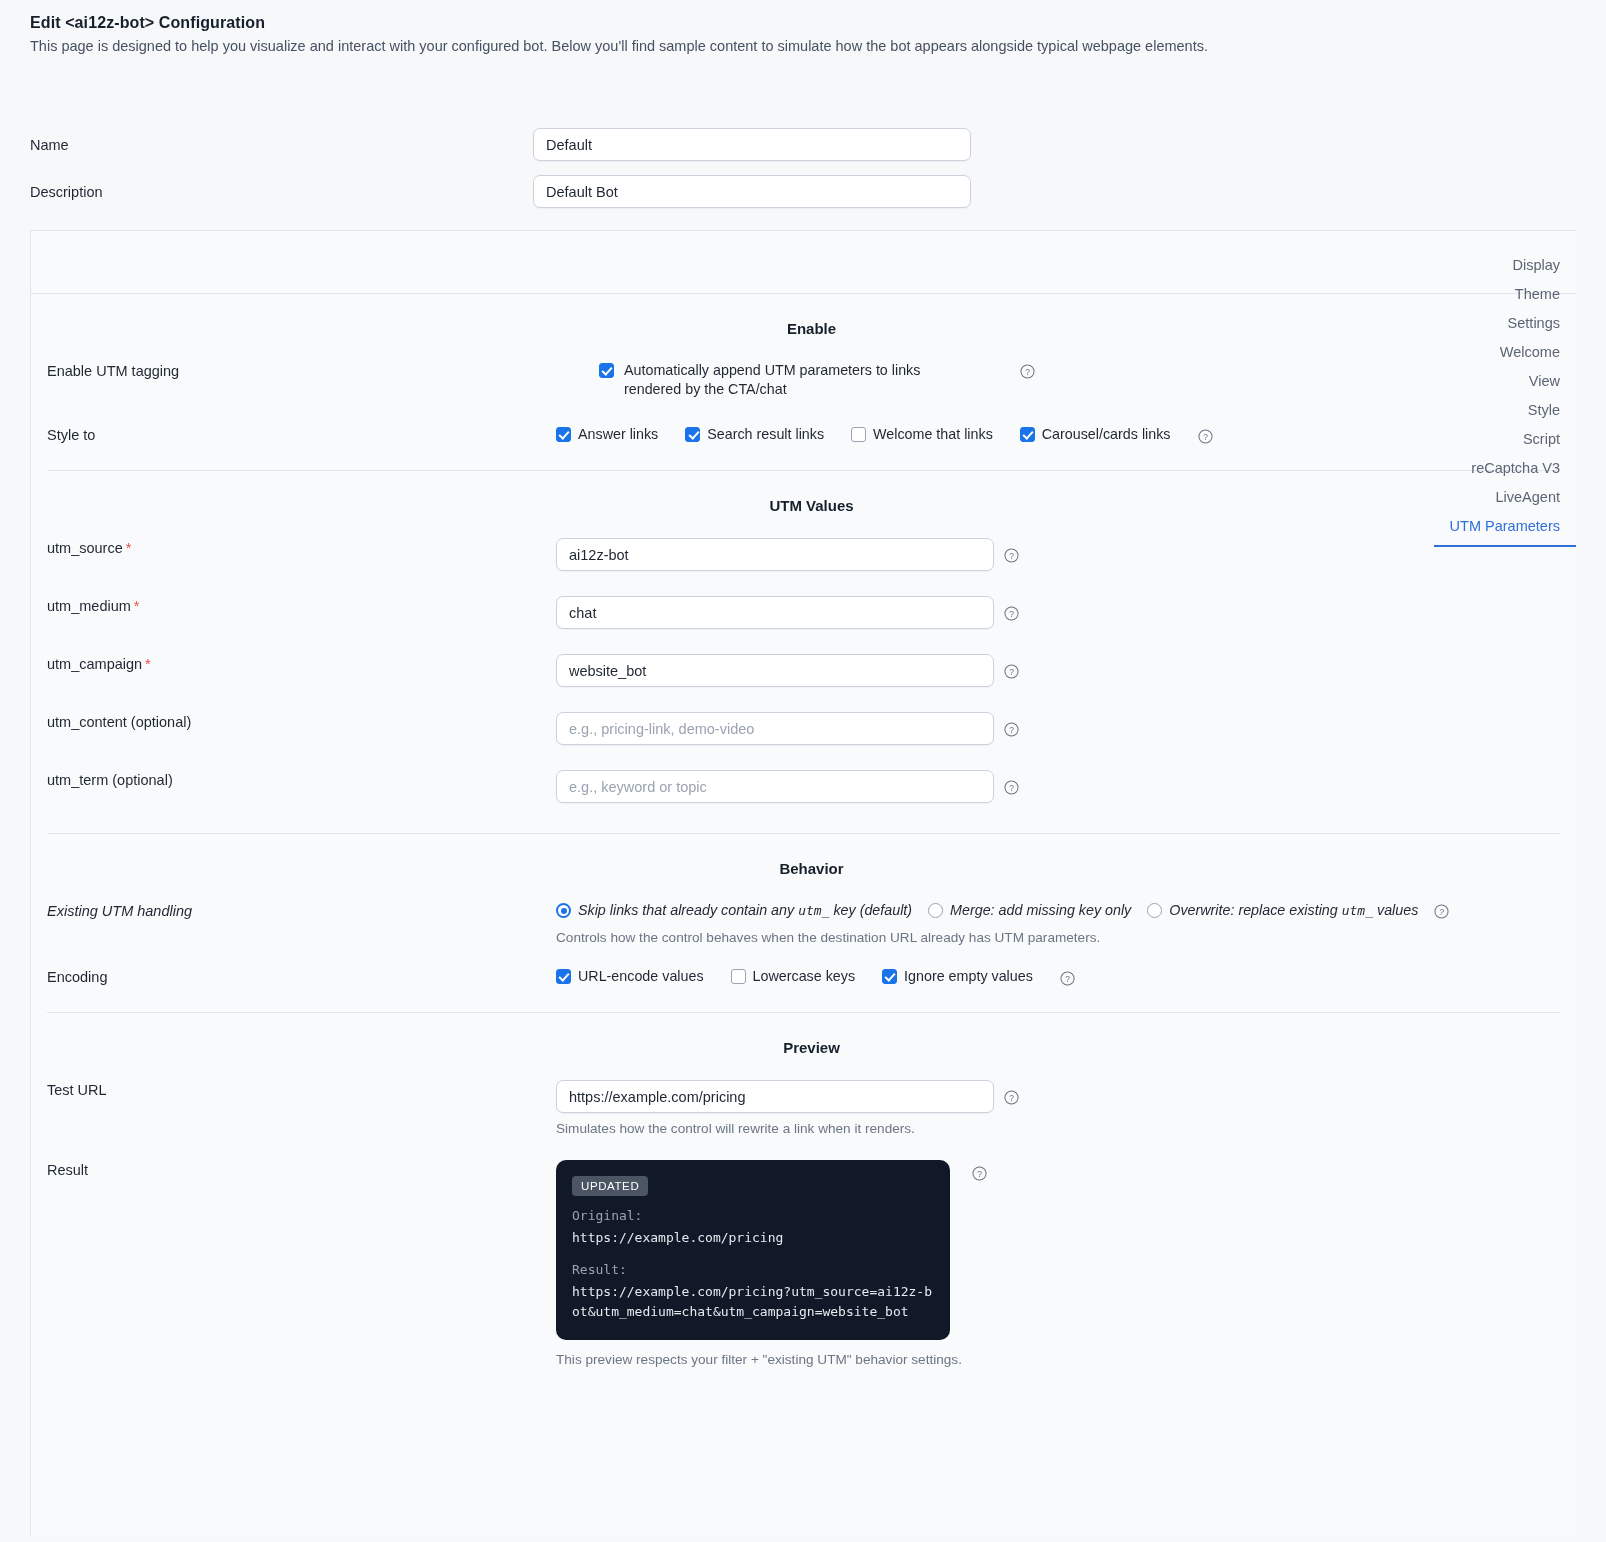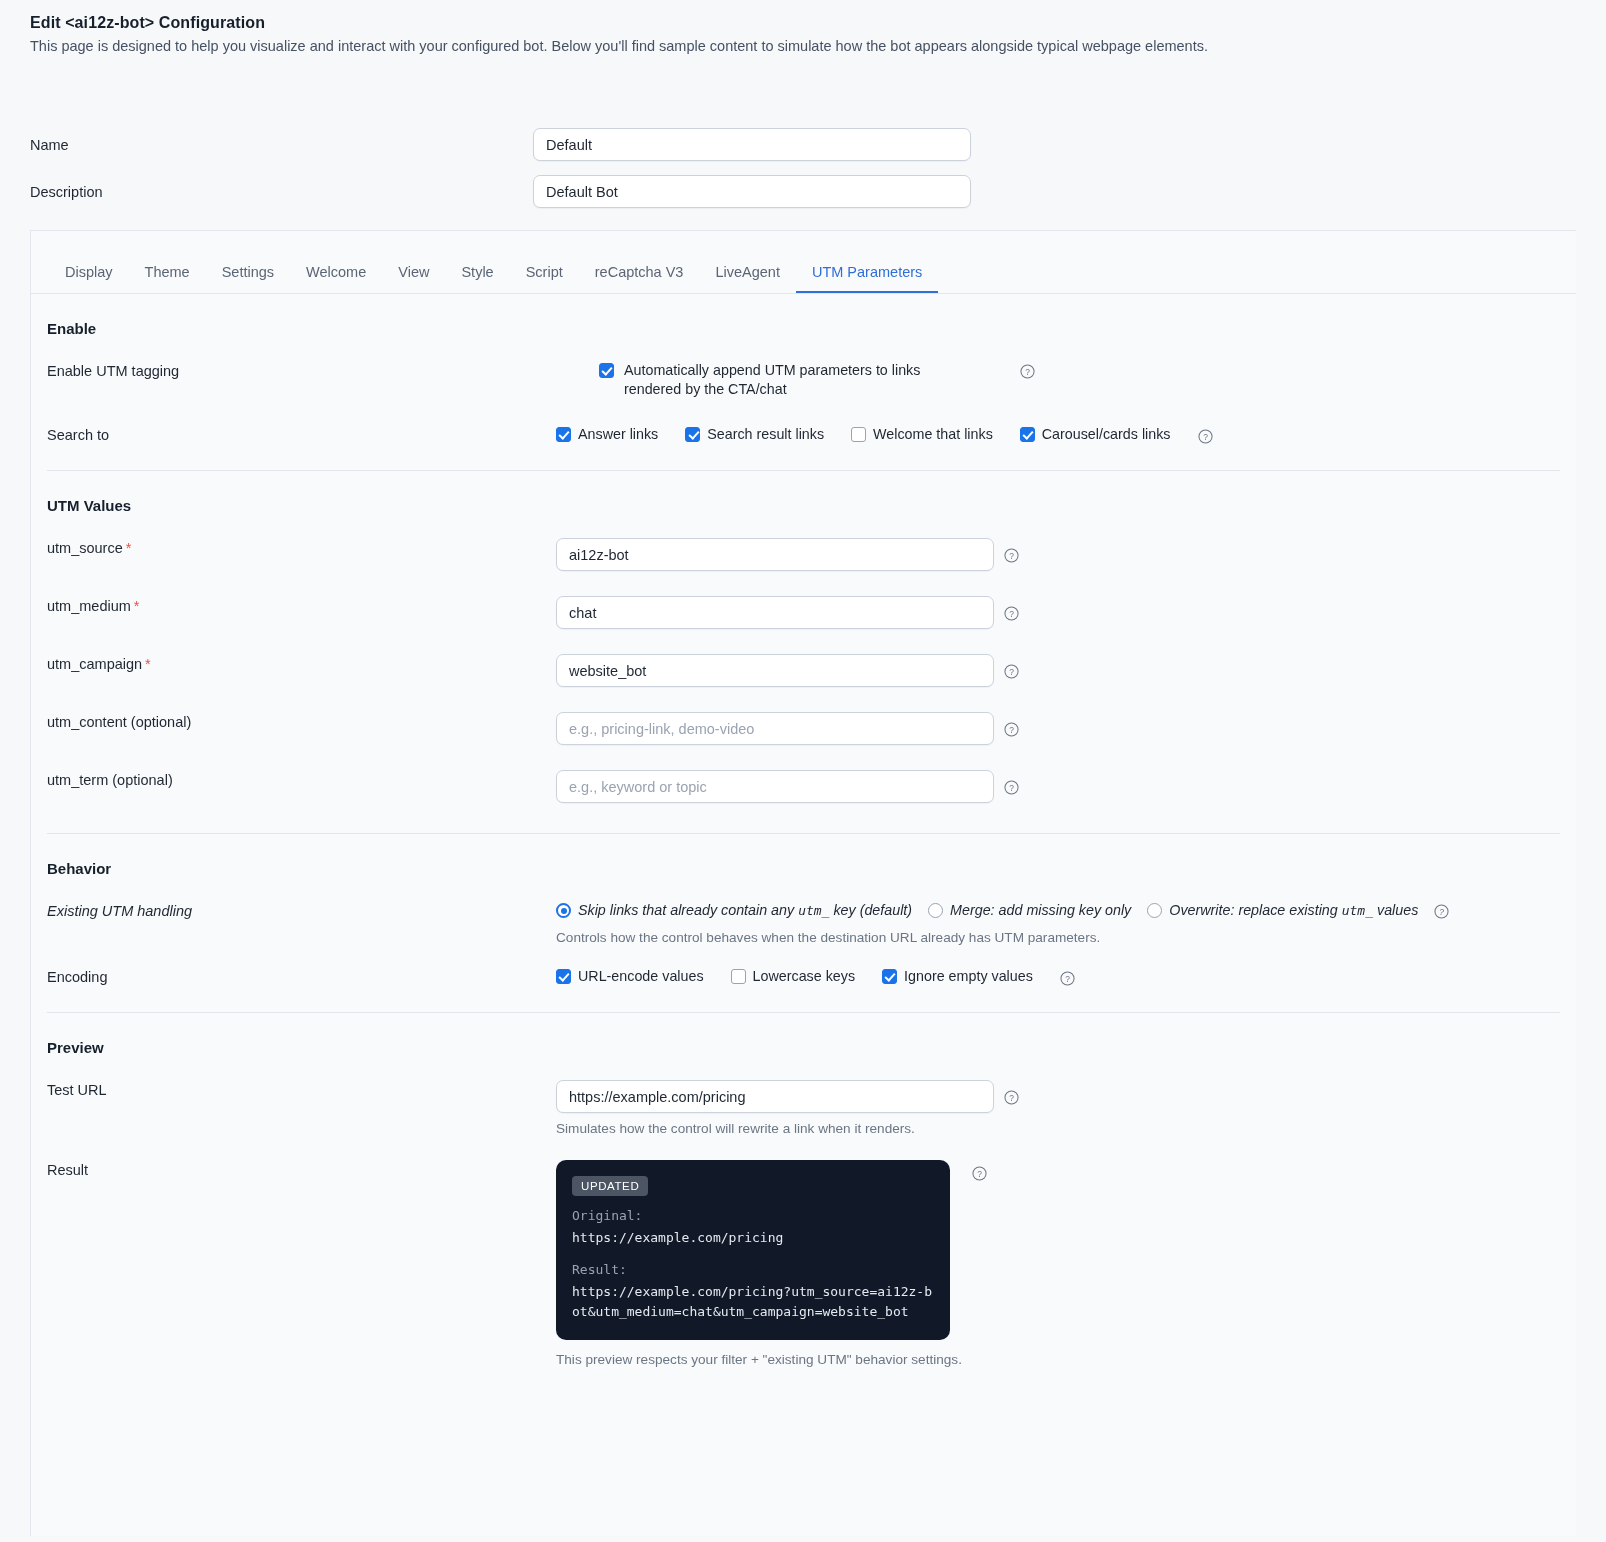--- a/index.html
+++ b/index.html
@@ -40,31 +40,33 @@
     margin: 22px 30px 0 30px;
     border: 1px solid #e3e7ed; border-top: 1px solid #e3e7ed;
     border-right: none; border-bottom: none;
     background: #f9fafb;
     min-height: 1306px;
   }
   .tabs {
     display: flex; align-items: flex-end; gap: 0;
     border-bottom: 1px solid #e3e7ed; padding: 26px 0 0 18px;
     height: 63px;
+    flex-direction: column;
   }
   .tab {
     font-size: 14.5px; color: #5b6575; padding: 0 16px 11px 16px;
     cursor: pointer; border-bottom: 2px solid transparent; white-space: nowrap;
   }
   .tab.active { color: #2f6fd8; border-bottom-color: #2f6fd8; font-weight: normal; }
 
   .section { padding: 0 0 0 0; }
   .section-title {
     font-size: 15px; font-weight: bold; color: #16202c;
     margin: 26px 0 24px 16px;
+    text-align: center;
   }
   .divider { height: 1px; background: #e3e7ed; margin: 26px 16px 0 16px; }
 
   .row { display: flex; align-items: flex-start; margin-bottom: 22px; }
   .row-label {
     width: 525px; padding-left: 16px; font-size: 14.5px; color: #1f2733;
     padding-top: 2px;
   }
   .row-control { flex: 1; display: flex; align-items: flex-start; gap: 10px; }
 
@@ -174,21 +176,21 @@
           <div class="help" style="margin-left:56px;">
             <svg width="15" height="15" viewBox="0 0 16 16">
                 <circle cx="8" cy="8" r="7" fill="none" stroke="#6b7685" stroke-width="1.1"></circle>
                 <text x="8" y="11.6" font-size="9" text-anchor="middle" fill="#6b7685" font-family="Liberation Sans, sans-serif">?</text>
               </svg>
           </div>
         </div>
       </div>
 
       <div class="row">
-        <div class="row-label">Search to</div>
+        <div class="row-label">Style to</div>
         <div class="row-control" style="align-items:center;">
           <div class="cb-item">
             <div class="cb checked"></div>
             <span class="cb-label">Answer links</span>
           </div>
           <div class="cb-item">
             <div class="cb checked"></div>
             <span class="cb-label">Search result links</span>
           </div>
           <div class="cb-item">

